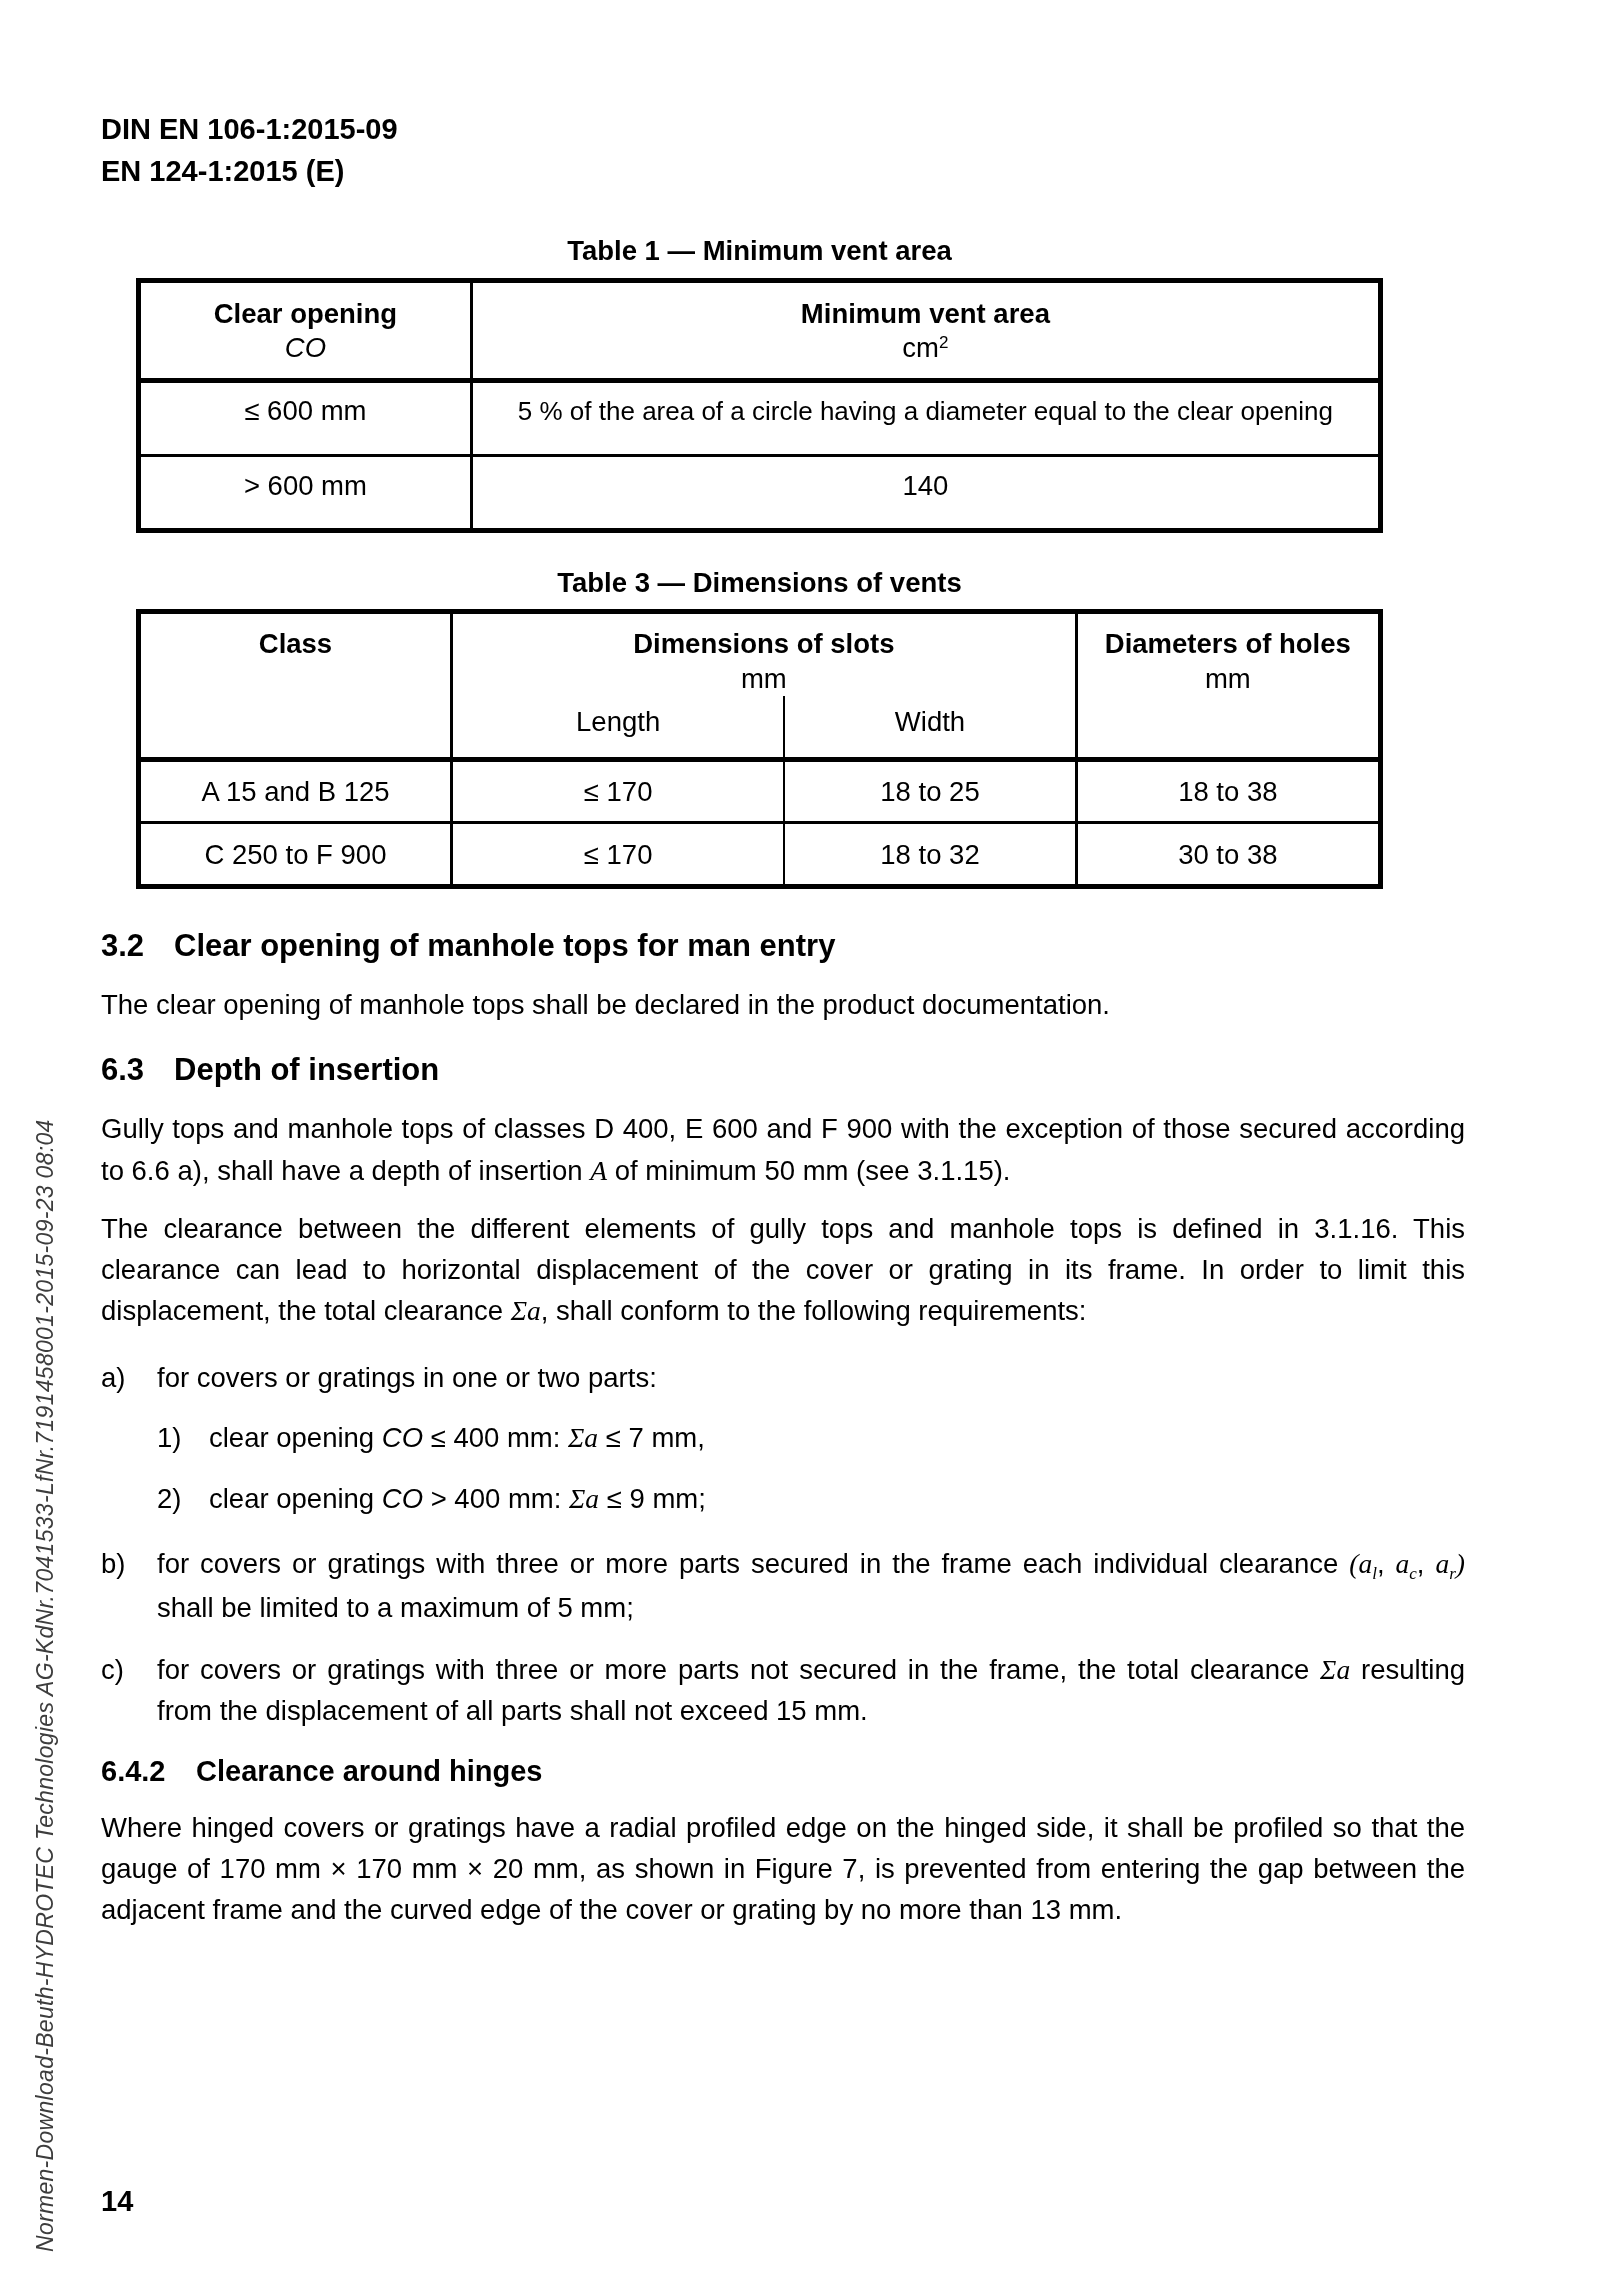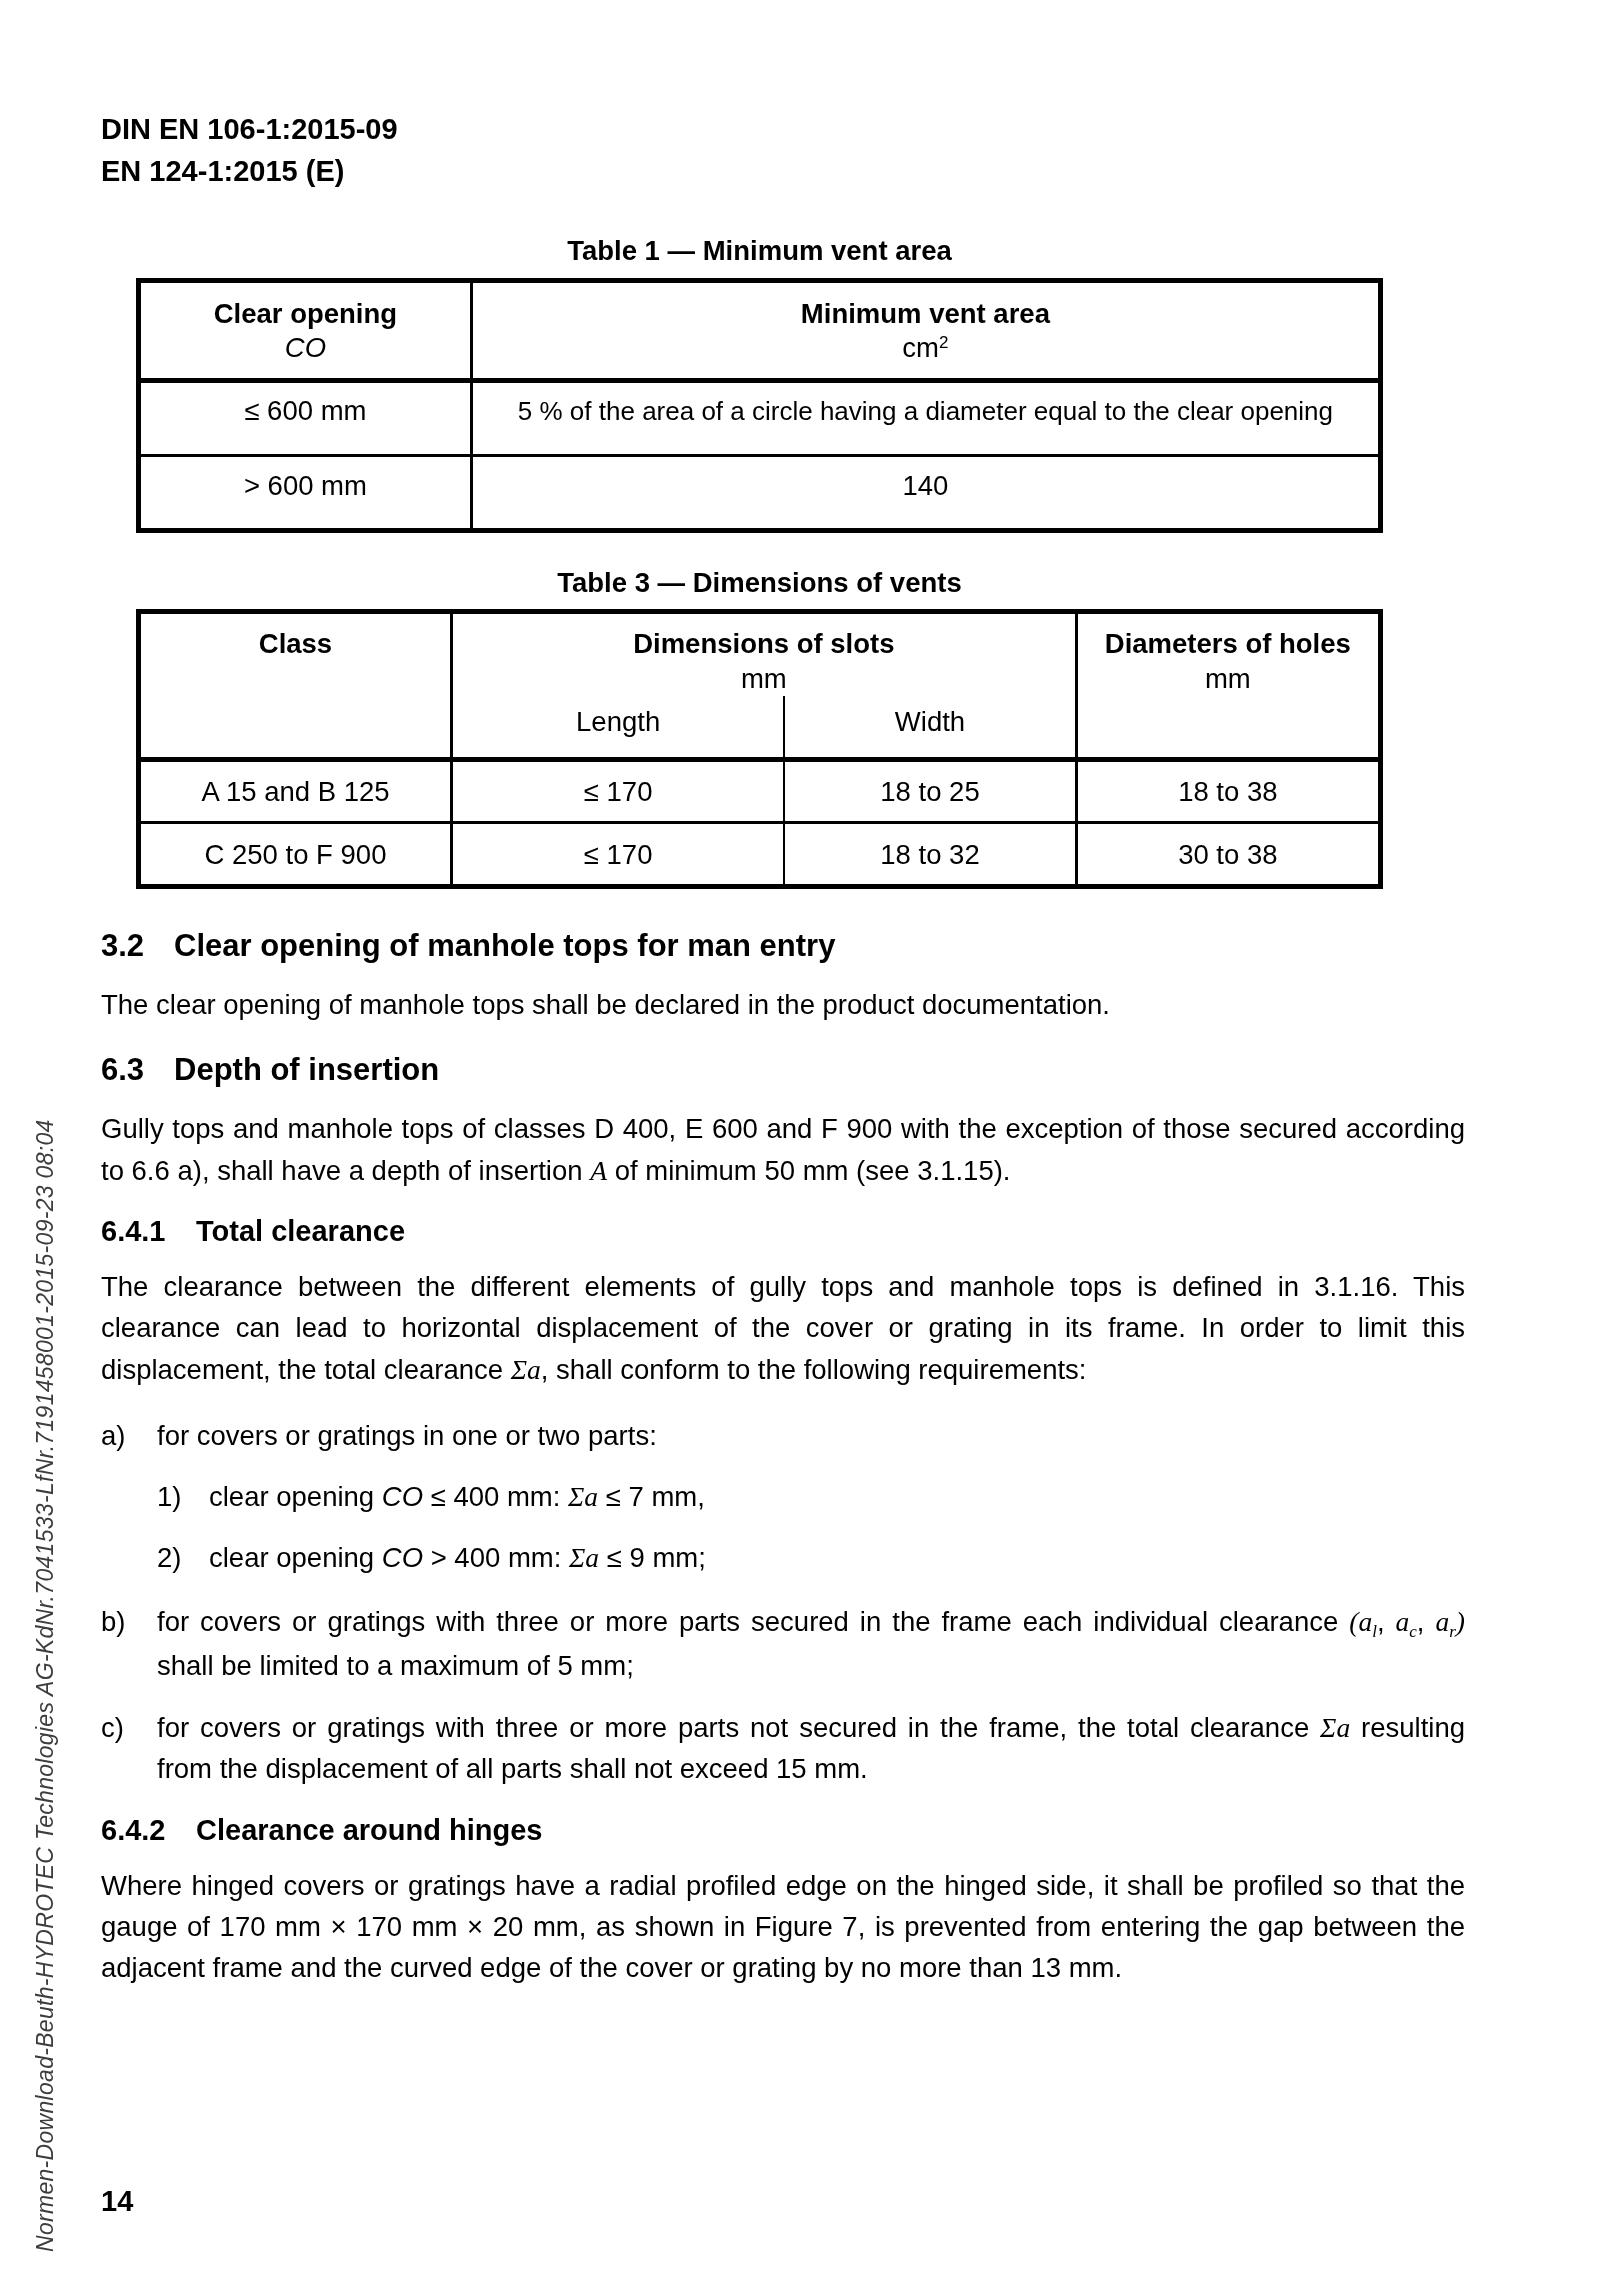--- a/index.html
+++ b/index.html
@@ -188,23 +188,20 @@
   <p class="para mt-p62">The clear opening of manhole tops shall be declared in the product documentation.</p>
 
   <div class="h2 mt-h63">
     <span class="hnum">6.3</span><span>Depth of insertion</span>
   </div>
   <p class="para mt-p63">
     <span>Gully tops and manhole tops of classes D 400, E 600 and F 900 with the exception of those secured according to 6.6 a), shall have a depth of insertion </span><span class="mv">A</span><span> of minimum 50 mm (see 3.1.15).</span>
   </p>
 
 
-  <div class="h3 mt-h641">
-    <span class="hnum3">6.4.1</span><span>Total clearance</span>
-  </div>
   <p class="para mt-p641">
     <span>The clearance between the different elements of gully tops and manhole tops is defined in 3.1.16. This clearance can lead to horizontal displacement of the cover or grating in its frame. In order to limit this displacement, the total clearance </span><span class="mv">Σa</span><span>, shall conform to the following requirements:</span>
   </p>
 
   <div class="li mt-la">
     <span class="lbl">a)</span>
     <div class="litext">for covers or gratings in one or two parts:</div>
   </div>
 
   <div class="li sub mt-l1">

